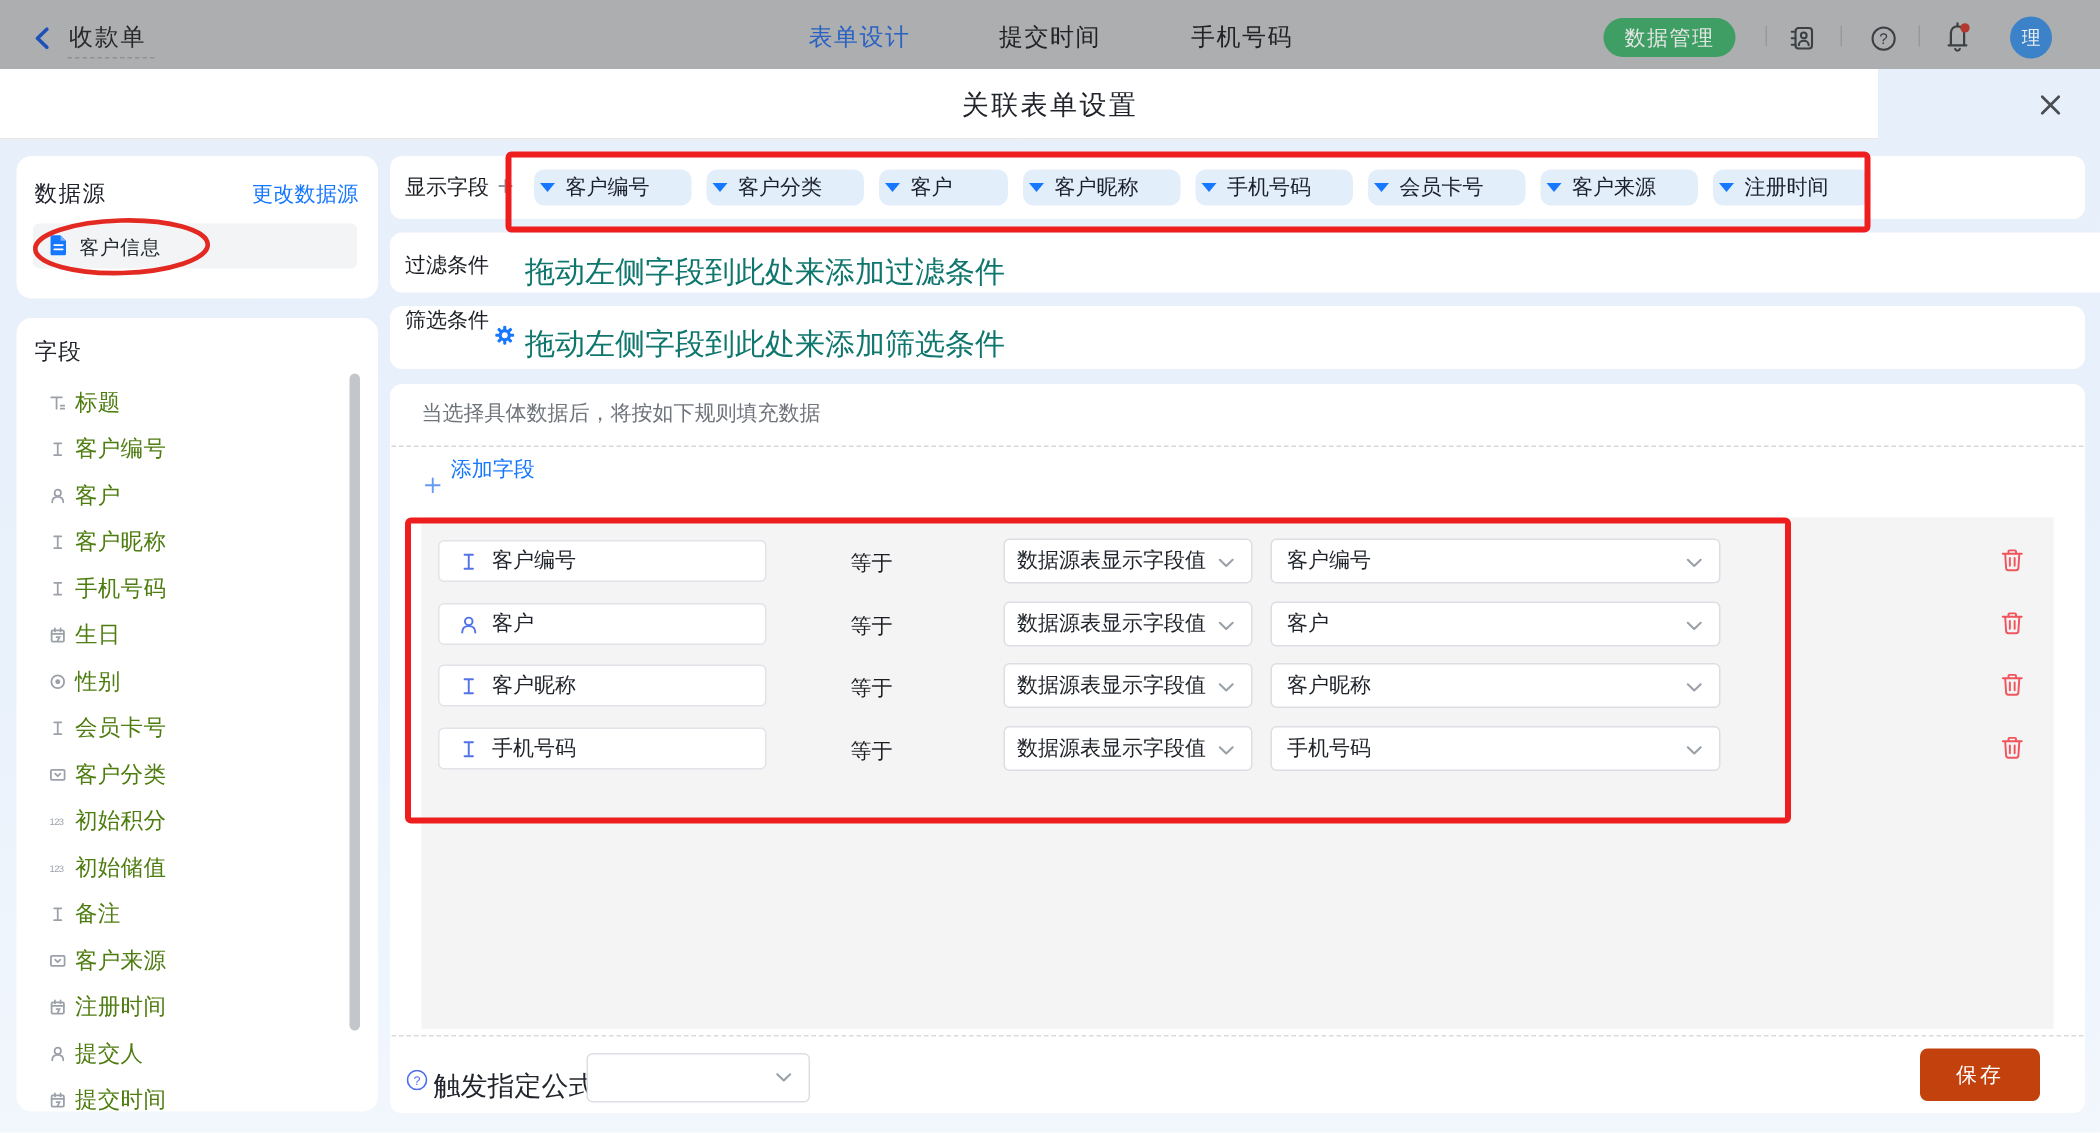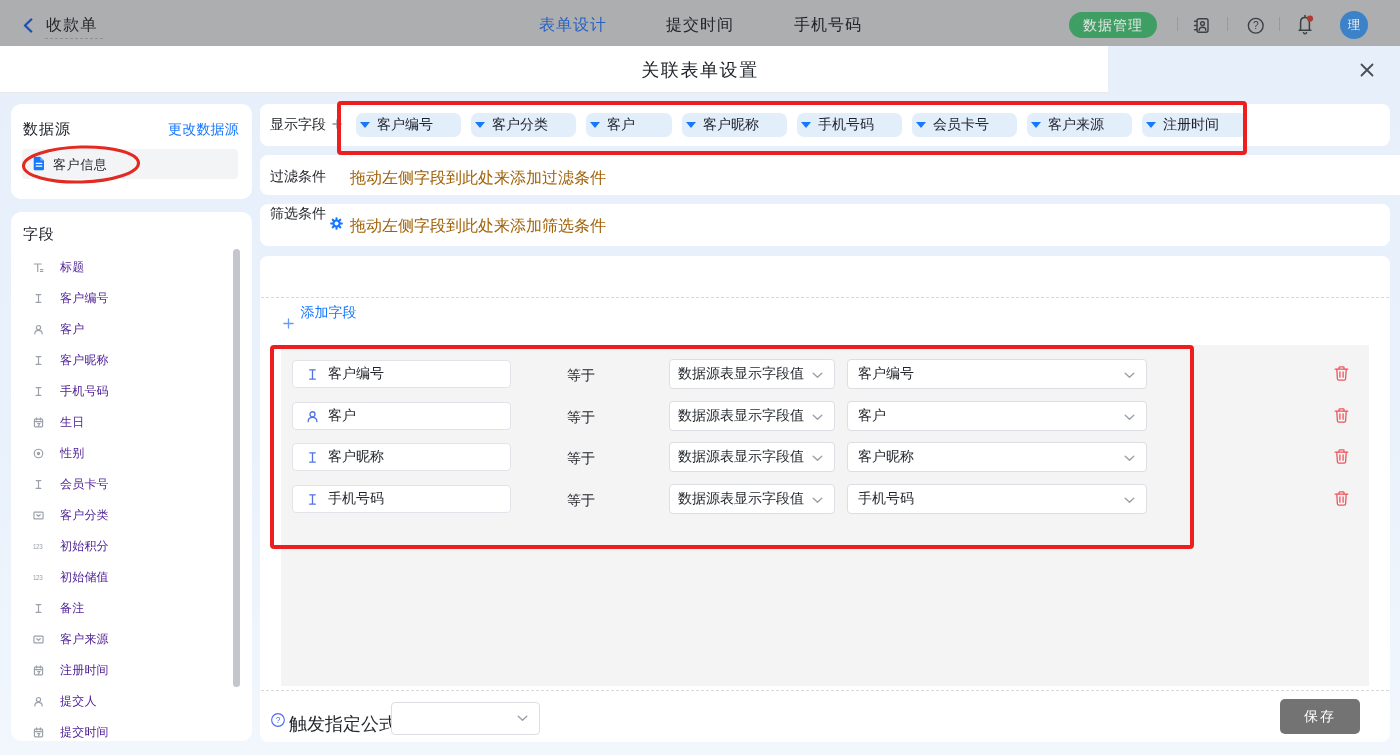--- a/index.html
+++ b/index.html
@@ -1,25 +1,25 @@
 <!DOCTYPE html>
 <html><head><meta charset="utf-8">
 <style>
 *{margin:0;padding:0;box-sizing:border-box}
 html,body{width:1400px;height:755px}
 body{position:relative;font-family:"Liberation Sans",sans-serif;background:linear-gradient(180deg,#e7effb 0,#e9f1fb 60%,#f2f7fd 100%);overflow:hidden;color:#1f2329}
 .abs{position:absolute}
 .card{position:absolute;background:#fff;border-radius:10px}
 .row-label{font-size:14px;color:#1b1e23;letter-spacing:0}
-.ph{font-size:16px;color:#a16207}
+.ph{font-size:20px;color:#0f766e}
 .chip{position:absolute;top:9px;height:24px;background:#e3eefb;border-radius:7px;display:flex;align-items:center;padding-left:4px}
 .chip .tri{width:0;height:0;border-left:5px solid transparent;border-right:5px solid transparent;border-top:6px solid #1677ff;margin-right:7px}
 .chip .tx{font-size:14px;color:#1b212c;letter-spacing:0}
 .fitem{position:absolute;left:22px;display:flex;align-items:center}
-.fitem .tx{margin-left:16px;font-size:12px;color:#4c1d95;letter-spacing:.2px}
+.fitem .tx{margin-left:6px;font-size:15px;color:#4d7c0f;letter-spacing:.2px}
 .ibox{position:absolute;left:32px;width:219px;height:28px;background:#fff;border:1px solid #e1e3e8;border-radius:4px;display:flex;align-items:center;padding-left:13px}
 .ibox .tx{margin-left:9px;font-size:14px;color:#1f2329;letter-spacing:0}
 .dd{position:absolute;height:30px;background:#fff;border:1px solid #dcdee3;border-radius:4px;display:flex;align-items:center;padding-left:8px;font-size:14px;color:#1f2329;letter-spacing:0}
 .dd svg{position:absolute;right:11px;top:12px}
 .redbox{position:absolute;border:4px solid #ee1e1e;border-radius:4px}
 .eq{position:absolute;left:307px;font-size:14px;color:#1a1d22}
 </style></head>
 <body>
 <div class="abs" style="left:0;top:0;width:1400px;height:46px;background:#acaeb0">
   <svg class="abs" style="left:23px;top:18px" width="10" height="15" viewBox="0 0 10 15">
@@ -46,21 +46,21 @@
   <div class="abs" style="left:1279px;top:17px;width:1px;height:14px;background:#97999b"></div>
   <svg class="abs" style="left:1296px;top:13px" width="18" height="23" viewBox="0 0 18 23" fill="none">
     <path d="M9 2.6v1.1" stroke="#3d4043" stroke-width="1.5" stroke-linecap="round"></path>
     <path d="M4.6 17.2v-8c0-2.8 1.8-4.7 4.4-4.7s4.4 1.9 4.4 4.7v8" stroke="#3d4043" stroke-width="1.5"></path>
     <path d="M3.1 17.2h11.8" stroke="#3d4043" stroke-width="1.5" stroke-linecap="round"></path>
     <path d="M7.4 19.6c.3.8 1 1.2 1.6 1.2s1.3-.4 1.6-1.2" stroke="#3d4043" stroke-width="1.4" stroke-linecap="round"></path>
     <circle cx="14" cy="5.6" r="3.1" fill="#b2392f"></circle>
   </svg>
   <div class="abs" style="left:1340px;top:11px;width:28px;height:28px;border-radius:50%;background:#3c82c8;color:#eceeef;font-size:12.5px;text-align:center;line-height:28px">理</div>
 </div>
-<div class="abs" style="left:0;top:46px;width:1108px;height:47px;background:#fff;border-bottom:1px solid #e7e8ea">
+<div class="abs" style="left:0;top:46px;width:1252px;height:47px;background:#fff;border-bottom:1px solid #e7e8ea">
   <div class="abs" style="left:0;width:1400px;top:12px;text-align:center;font-size:18px;color:#20242a;font-weight:500;letter-spacing:1.6px">关联表单设置</div>
   <svg class="abs" style="left:1360px;top:17px" width="14" height="14" viewBox="0 0 14 14">
       <path d="M1.5 1.5 L12.5 12.5 M12.5 1.5 L1.5 12.5" stroke="#4a4d52" stroke-width="1.8" stroke-linecap="round"></path>
     </svg>
 </div>
 <div class="card" style="left:11px;top:104px;width:241px;height:95px">
   <div class="abs" style="left:12px;top:16px;font-size:15px;font-weight:normal;color:#20242a;letter-spacing:1px">数据源</div>
   <div class="abs" style="left:157px;top:17px;font-size:14px;color:#1677ff;letter-spacing:.2px">更改数据源</div>
   <div class="abs" style="left:11px;top:45px;width:216px;height:30px;background:#f3f4f6;border-radius:4px"></div>
   <svg class="abs" style="left:22px;top:52px" width="12" height="15" viewBox="0 0 12 15">
@@ -237,20 +237,21 @@
         <rect x="5.9" y="0.2" width="2.2" height="3.4" rx="0.8" transform="rotate(270 7 7)"></rect>
         <rect x="5.9" y="0.2" width="2.2" height="3.4" rx="0.8" transform="rotate(315 7 7)"></rect>
         <circle cx="7" cy="7" r="4.4"></circle>
       </g>
       <circle cx="7" cy="7" r="2.1" fill="#fff"></circle>
     </svg>
   <div class="ph abs" style="left:90px;top:12px">拖动左侧字段到此处来添加筛选条件</div>
 </div>
 <div class="redbox" style="left:337px;top:101px;width:910px;height:54px"></div>
 <div class="card" style="left:260px;top:256px;width:1130px;height:486px;border-radius:8px">
+  <div class="abs" style="left:21px;top:11px;font-size:14px;color:#6f747b;letter-spacing:0">当选择具体数据后，将按如下规则填充数据</div>
   <div class="abs" style="left:1px;top:41px;width:1128px;border-top:1px dashed #d8d8d8"></div>
   <svg class="abs" style="left:23px;top:61.5px" width="11" height="11" viewBox="0 0 12 12">
       <path d="M1 6h10M6 1v10" stroke="#639af5" stroke-width="1.4" stroke-linecap="round"></path>
     </svg>
   <div class="abs" style="left:40.5px;top:48px;font-size:14px;color:#1677ff;letter-spacing:0">添加字段</div>
   <div class="abs" style="left:21px;top:89px;width:1088px;height:341px;background:#f4f4f5"></div>
   <div class="ibox" style="top:104px">
       <svg width="13" height="13" viewBox="0 0 14 14" fill="none" stroke="#5272e8" stroke-width="1.4" stroke-linecap="round">
         <path d="M4 2h6M4 12h6M7 2v10"></path>
       </svg>
@@ -331,14 +332,14 @@
   <svg class="abs" style="left:11px;top:457px" width="14" height="14" viewBox="0 0 15 15" fill="none">
       <circle cx="7.5" cy="7.5" r="6.8" stroke="#4e6cf0" stroke-width="1.2"></circle>
       <text x="7.5" y="10.8" font-size="9" fill="#4e6cf0" text-anchor="middle" font-family="Liberation Sans,sans-serif">?</text>
     </svg>
   <div class="abs" style="left:29px;top:456px;font-size:18px;color:#22262c;letter-spacing:0">触发指定公式</div>
   <div class="dd" style="left:131px;top:446px;width:149px;height:33px">
       <svg width="11" height="7" viewBox="0 0 11 7">
         <path d="M1.2 1.2 5.5 5.3 9.8 1.2" fill="none" stroke="#9aa0a8" stroke-width="1.4" stroke-linecap="round" stroke-linejoin="round"></path>
       </svg>
     </div>
-  <div class="abs" style="left:1020px;top:443px;width:80px;height:35px;background:#737373;border-radius:5px;color:#fff;font-size:14px;text-align:center;line-height:35px;letter-spacing:2px">保存</div>
+  <div class="abs" style="left:1020px;top:443px;width:80px;height:35px;background:#c2410c;border-radius:5px;color:#fff;font-size:14px;text-align:center;line-height:35px;letter-spacing:2px">保存</div>
 </div>
 <div class="redbox" style="left:270px;top:345px;width:924px;height:204px"></div>
 </body></html>

